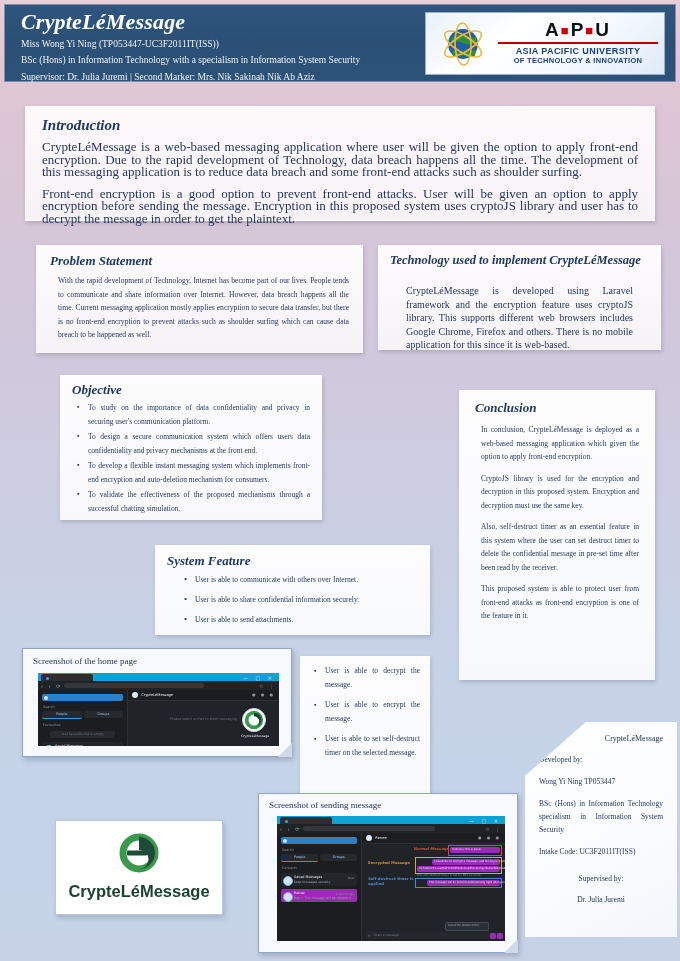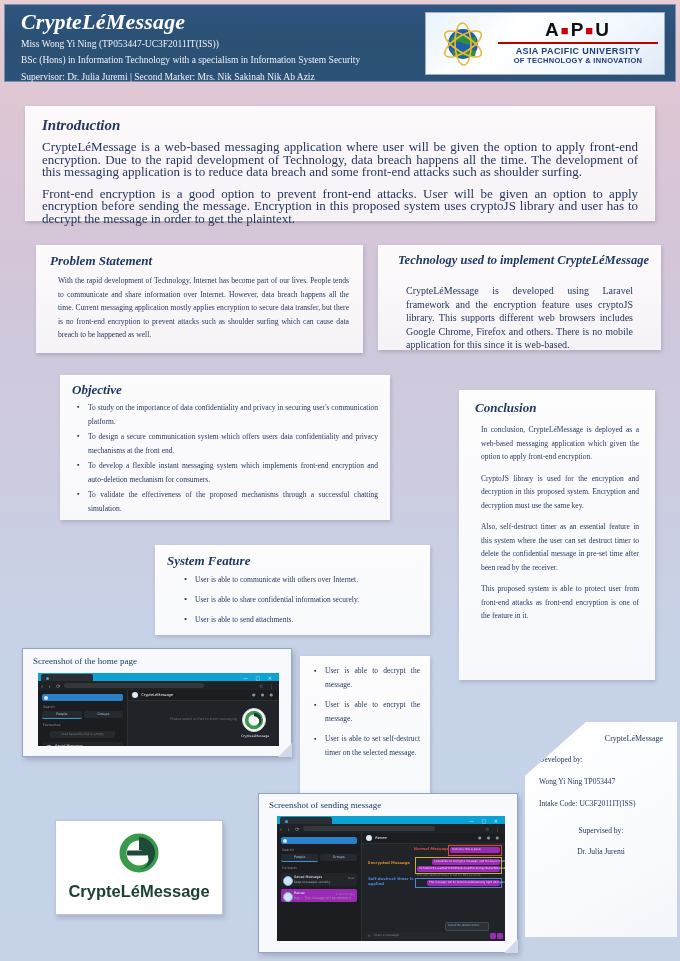--- a/index.html
+++ b/index.html
@@ -166,26 +166,26 @@
   }
   #card-problem .card-title { font-size: 13px; margin-bottom: 5px; }
   #card-problem p { margin: 0; font-size: 7.6px; line-height: 13.5px; padding-left: 8px; }
 
   
   #card-tech {
     left: 378px; top: 245px; width: 283px; height: 105px;
     padding: 8px 12px 6px 12px;
     background: linear-gradient(to bottom,#fdfbfc 0%,#f6f3f7 100%);
   }
-  #card-tech .card-title { font-size: 12.5px; margin-bottom: 6px; text-align: right; }
+  #card-tech .card-title { font-size: 12.5px; margin-bottom: 6px; }
   #card-tech p { margin: 16px; font-size: 10px; line-height: 13.5px; }
 
   
   #card-objective {
-    left: 60px; top: 375px; width: 330px; height: 145px;
+    left: 60px; top: 375px; width: 262px; height: 145px;
     padding: 7px 12px 6px 12px;
     background: linear-gradient(to bottom,#fdfcfd 0%,#f8f7fa 100%);
   }
   #card-objective .card-title { font-size: 13px; margin-bottom: 3px; }
   #card-objective ul { margin: 0; padding-left: 16px; list-style: none; }
   #card-objective li {
     font-size: 7.5px; line-height: 13.5px; margin-bottom: 2px;
     position: relative; text-align: justify; color: #24375f;
   }
   #card-objective li::before {
@@ -810,18 +810,19 @@
       <path d="M23 4 a16 16 0 0 1 0 32 a9.5 9.5 0 0 0 0 -19 z" fill="#1e4a38"></path>
       <rect x="11" y="17.5" width="20" height="5" rx="1" fill="#1e4a38"></rect>
     </svg>
     <div class="logo-word">CrypteLéMessage</div>
   </div>
 
   <div id="credits">
     <div class="cr-title">CrypteLéMessage</div>
     <p>Developed by:</p>
     <p>Wong Yi Ning TP053447</p>
+    <p>BSc (Hons) in Information Technology specialism in Information System Security</p>
     <p>Intake Code: UC3F2011IT(ISS)</p>
     <p class="cr-sup">Supervised by:</p>
     <p class="cr-sup2">Dr. Julia Juremi</p>
   </div>
 
 </div>
 
 </body></html>

